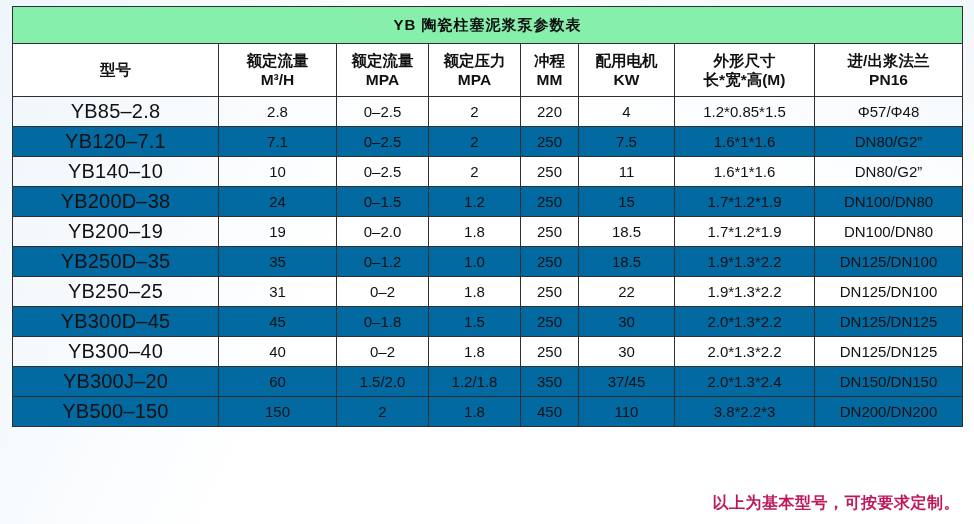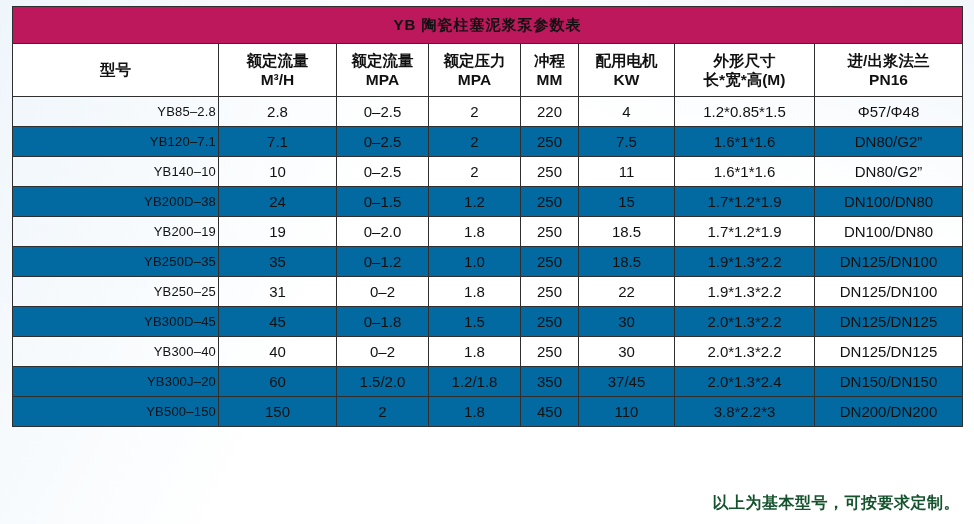--- a/index.html
+++ b/index.html
@@ -29,21 +29,21 @@
     left: 12px;
     top: 6px;
     width: 950px;
   }
   table.spec {
     border-collapse: collapse;
     width: 950px;
     table-layout: fixed;
   }
   .title-row td {
-    background: #be185d;
+    background: #86efac;
     color: #ffffff;
     text-align: center;
     font-size: 19px;
     font-weight: bold;
     letter-spacing: 1px;
     height: 36px;
     border: 1px solid #1473bd;
     padding: 0;
   }
   table.spec th, table.spec td {
@@ -64,31 +64,30 @@
   thead.head th .l1 { display: block; }
   thead.head th .l2 { display: block; }
   tbody tr td {
     height: 29px;
     font-size: 15.5px;
   }
   tbody tr.alt td {
     background: #0369a1;
   }
   tbody td.model {
-    font-size: 13px;
+    font-size: 20px;
     letter-spacing: 0.2px;
-    text-align: right;
   }
   .footnote {
     position: absolute;
     right: 14px;
     bottom: 10px;
     font-size: 16px;
     font-weight: bold;
-    color: #14532d;
+    color: #be185d;
     letter-spacing: 0.5px;
   }
   
   col.c0 { width: 206px; }
   col.c1 { width: 118px; }
   col.c2 { width: 92px; }
   col.c3 { width: 92px; }
   col.c4 { width: 58px; }
   col.c5 { width: 96px; }
   col.c6 { width: 140px; }

